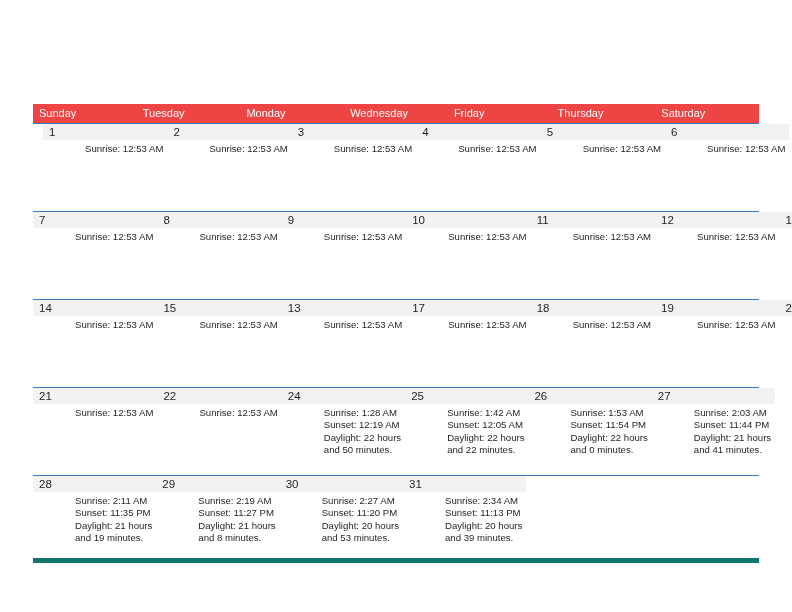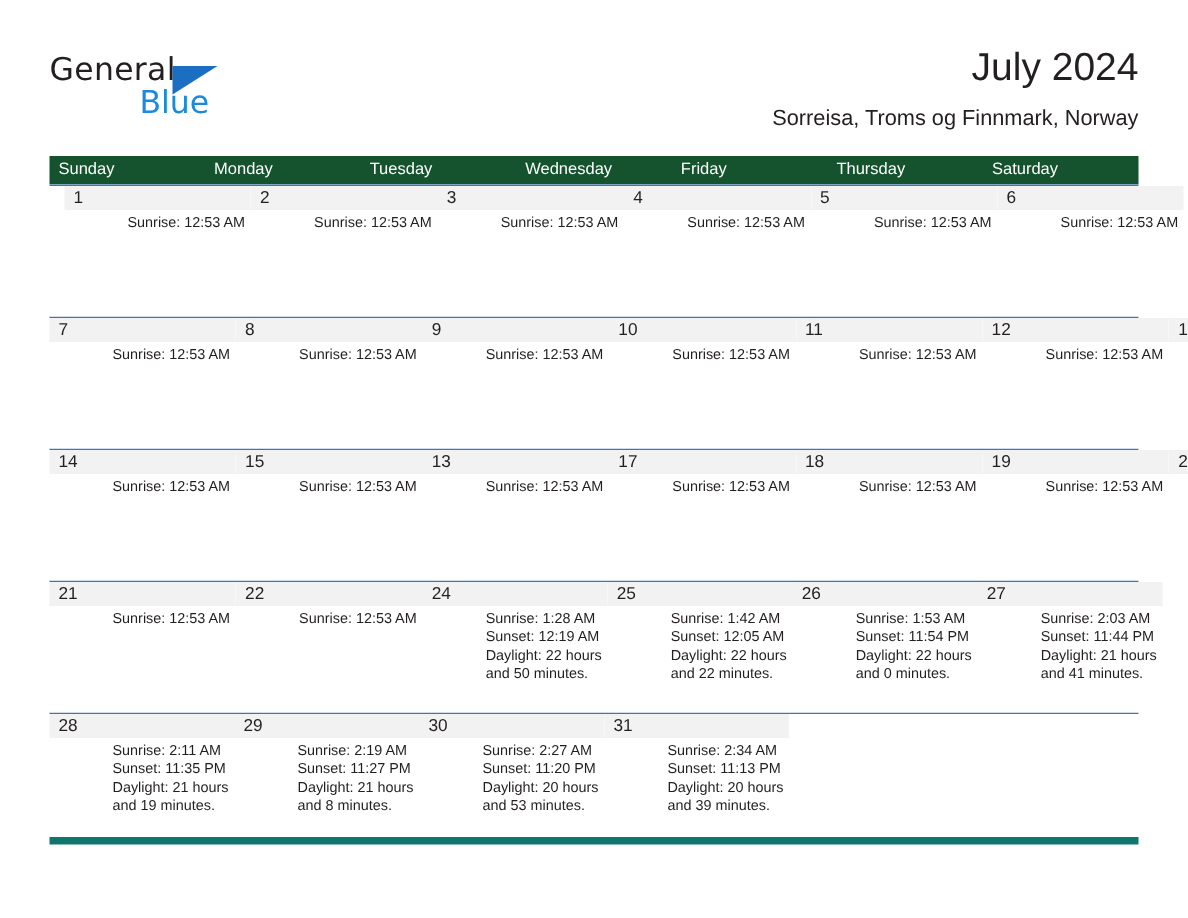--- a/index.html
+++ b/index.html
@@ -85,21 +85,21 @@
 
   
   .calendar {
     position: absolute;
     left: 33px;
     top: 104px;
     width: 726px;
   }
   .dow-row {
     display: flex;
-    background: #14532d;
+    background: #ef4444;
     height: 19px;
   }
   .dow {
     flex: 1 1 0;
     color: #ffffff;
     font-size: 11px;
     line-height: 19px;
     padding-left: 6px;
     box-sizing: border-box;
     white-space: nowrap;
@@ -147,37 +147,26 @@
     color: #231f20;
     white-space: nowrap;
     padding-left: 36px;
   }
 </style>
 </head>
 <body>
 
 <div class="page">
 
-  <div class="top">
-
-    <div class="logo">
-      <span class="logo-general">General</span>
-      <span class="logo-tri"></span>
-      <span class="logo-blue">Blue</span>
-    </div>
-
-    <div class="title">July 2024</div>
-    <div class="subtitle">Sorreisa, Troms og Finnmark, Norway</div>
-  </div>
 
   <div class="calendar">
     <div class="dow-row" id="dow-row">
         <div class="dow">Sunday</div>
+        <div class="dow">Tuesday</div>
         <div class="dow">Monday</div>
-        <div class="dow">Tuesday</div>
         <div class="dow">Wednesday</div>
         <div class="dow">Friday</div>
         <div class="dow">Thursday</div>
         <div class="dow">Saturday</div>
       </div>
     <div id="weeks">
         <div class="week">
           <div class="cell empty">
             <div class="daynum-band"></div>
             <div class="events"></div>

